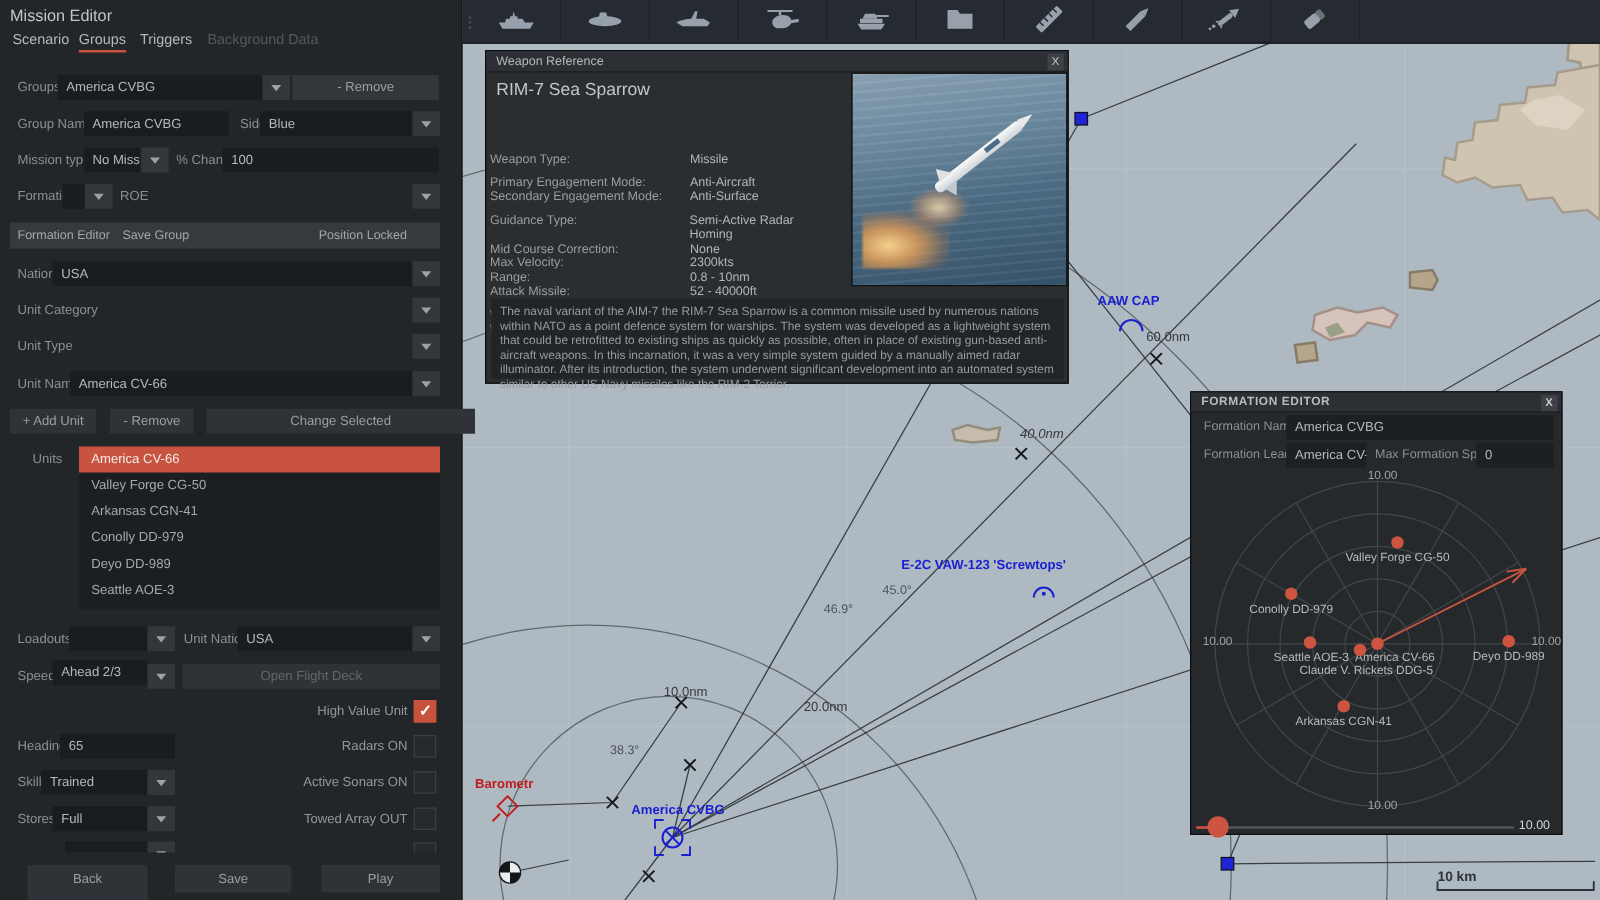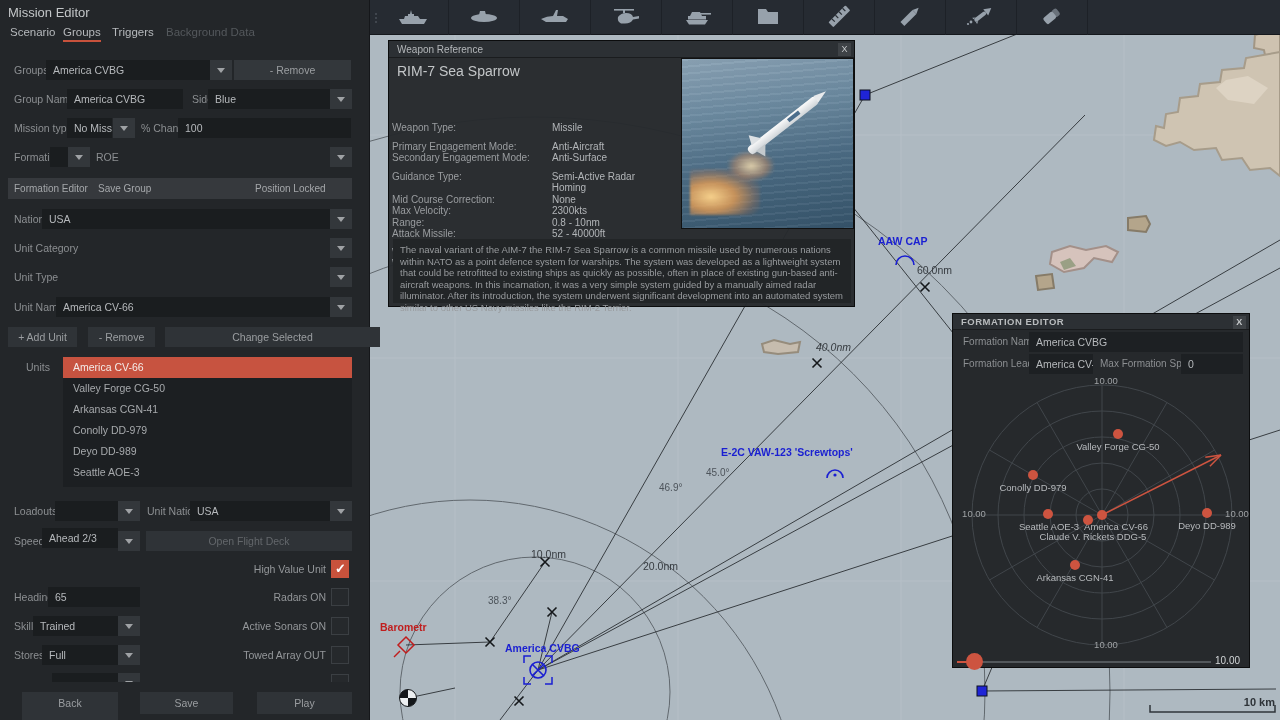--- a/index.html
+++ b/index.html
@@ -7,21 +7,21 @@
   .screen { position:relative; width:1280px; height:720px; background:#aeb9c1; overflow:hidden; }
   .abs { position:absolute; }
 
   
   #map-svg { position:absolute; left:370px; top:0; z-index:1; }
   .ml { position:absolute; font-size:10px; white-space:nowrap; z-index:3; }
   .ml.blue { color:#1a1fd2; font-weight:bold; font-size:10.5px; }
   .ml.red { color:#c01d1d; font-weight:bold; font-size:10.5px; }
   .ml.dim { color:#363b40; font-size:10.5px; }
   .ml.ang { color:#4d545b; font-size:10px; }
-  #scale-label { color:#2e3338; font-size:11px; font-weight:bold; width:125px; text-align:right; }
+  #scale-label { color:#2e3338; font-size:11px; font-weight:bold; width:125px; text-align:left; }
 
   
   #toolbar { position:absolute; left:370px; top:0; width:910px; height:35px; background:#262b32; z-index:6; display:flex; border-bottom:1px solid #15181d; }
   .tbtn { width:71px; height:35px; display:flex; align-items:center; justify-content:center; border-right:1px solid #1d2127; }
   .tbtn svg { fill:#97a1ab; stroke:none; }
   #toolbar-grip { width:8px; display:flex; flex-direction:column; justify-content:center; gap:2px; padding-left:3px; border-right:none; }
   #toolbar-grip i { width:2px; height:2px; background:#4a5058; border-radius:50%; }
 
   
   #left-panel { position:absolute; left:0; top:0; width:370px; height:720px; background:#232629; z-index:20; border-right:1px solid #15171a; }

